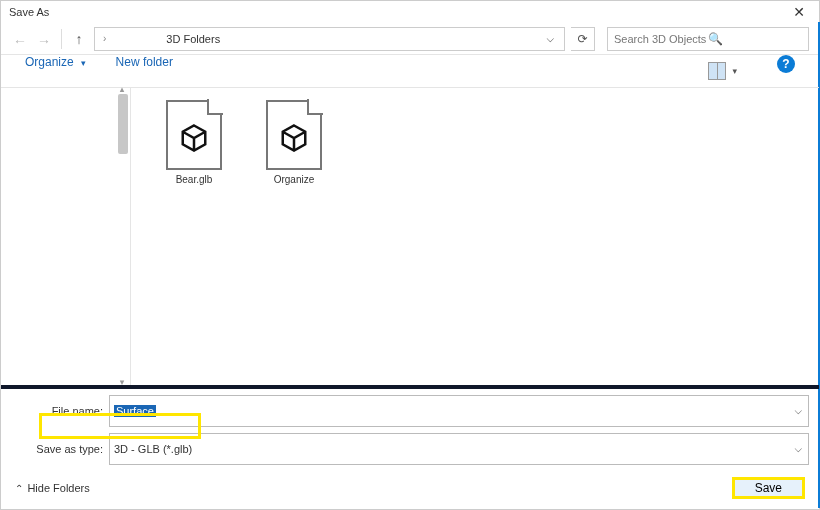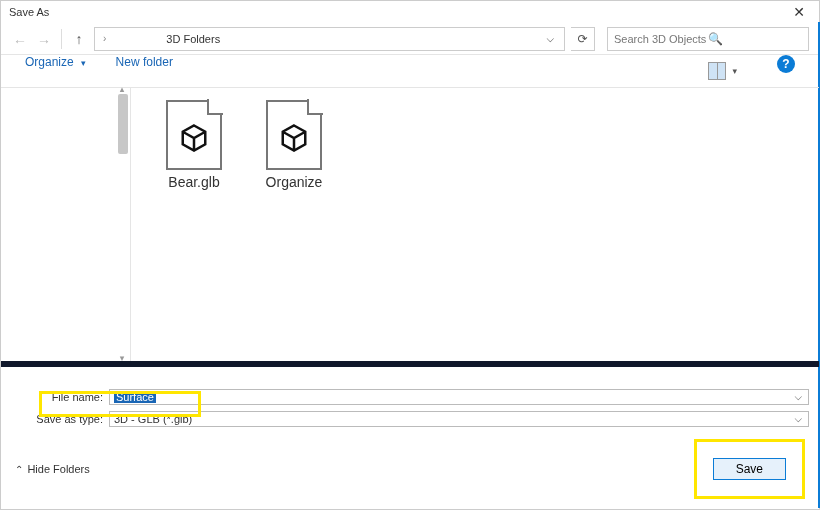--- a/index.html
+++ b/index.html
@@ -36,36 +36,36 @@
 .scrollarrow { position:absolute; right:2px; font-size:9px; color:#999; left:auto; width:12px; text-align:center; }
 .scrollarrow.top { top:-4px; }
 .scrollarrow.bot { bottom:-2px; }
 .files { flex:1; padding:12px 28px; display:flex; gap:30px; align-items:flex-start; }
 .file-item { display:flex; flex-direction:column; align-items:center; width:70px; gap:4px; }
 .file-icon { width:56px; height:70px; position:relative; }
 .file-page { position:absolute; inset:0; border:2px solid #777; background:#fff; }
 .file-fold { position:absolute; top:-1px; right:-1px; width:16px; height:16px; background:#fff; border-left:2px solid #777; border-bottom:2px solid #777; }
 .file-fold::after { content:""; position:absolute; top:-2px; right:-2px; width:0; height:0; border-top:16px solid #fff; border-left:16px solid transparent; }
 .cube { position:absolute; left:50%; top:54%; transform:translate(-50%,-50%); width:30px; height:30px; }
-.file-label { font-size:14px; color:#333; text-align:center; white-space:nowrap; }
-.bottom { border-top:6px solid #0f172a; padding:22px 10px 4px 10px; display:flex; flex-direction:column; gap:6px; }
+.file-label { font-size:10px; color:#333; text-align:center; white-space:nowrap; }
+.bottom { border-top:4px solid #0f172a; padding:6px 10px 4px 10px; display:flex; flex-direction:column; gap:6px; }
 .formrow { display:flex; align-items:center; gap:6px; }
 .formrow label { width:92px; text-align:right; font-size:11px; color:#333; }
-.combo { flex:1; height:16px; border:1px solid #bbb; background:#fff; display:flex; align-items:center; padding:0 4px; font-size:11px; color:#333; position:relative;}
+.combo { flex:1; height:32px; border:1px solid #bbb; background:#fff; display:flex; align-items:center; padding:0 4px; font-size:11px; color:#333; position:relative;}
 .combo .dropchev { position:absolute; right:6px; font-size:10px; color:#666; }
 .filename-val { background:#1a66b5; color:#fff; padding:0 2px; }
 .highlight-wrap { position:relative; }
 .highlight-box { position:absolute; border:3px solid #ffe600; pointer-events:none; }
 .footer { display:flex; align-items:center; padding:8px 14px 10px 14px; gap:10px; }
 .hidefolders { font-size:11px; color:#333; display:flex; align-items:center; gap:4px; }
 .hidefolders .chev { font-size:10px; }
 .footer-spacer { flex:1; }
 .btn { height:22px; padding:0 22px; font-size:12px; border:1px solid #999; background:#e9e9e9; display:flex; align-items:center; justify-content:center; }
 .btn.primary { border:1px solid #0b7cd6; background:#e6f1fb; }
-.save-highlight { position:relative; padding:19px; }
+.save-highlight { position:relative; padding:0; }
 .save-highlight::before { content:""; position:absolute; inset:0; border:3px solid #ffe600; pointer-events:none; }
 </style>
 </head>
 <body>
 
 <div class="dialog">
   <div class="dialog-right-edge"></div>
 
   <div class="titlebar">
     <div class="title">Save As</div>

